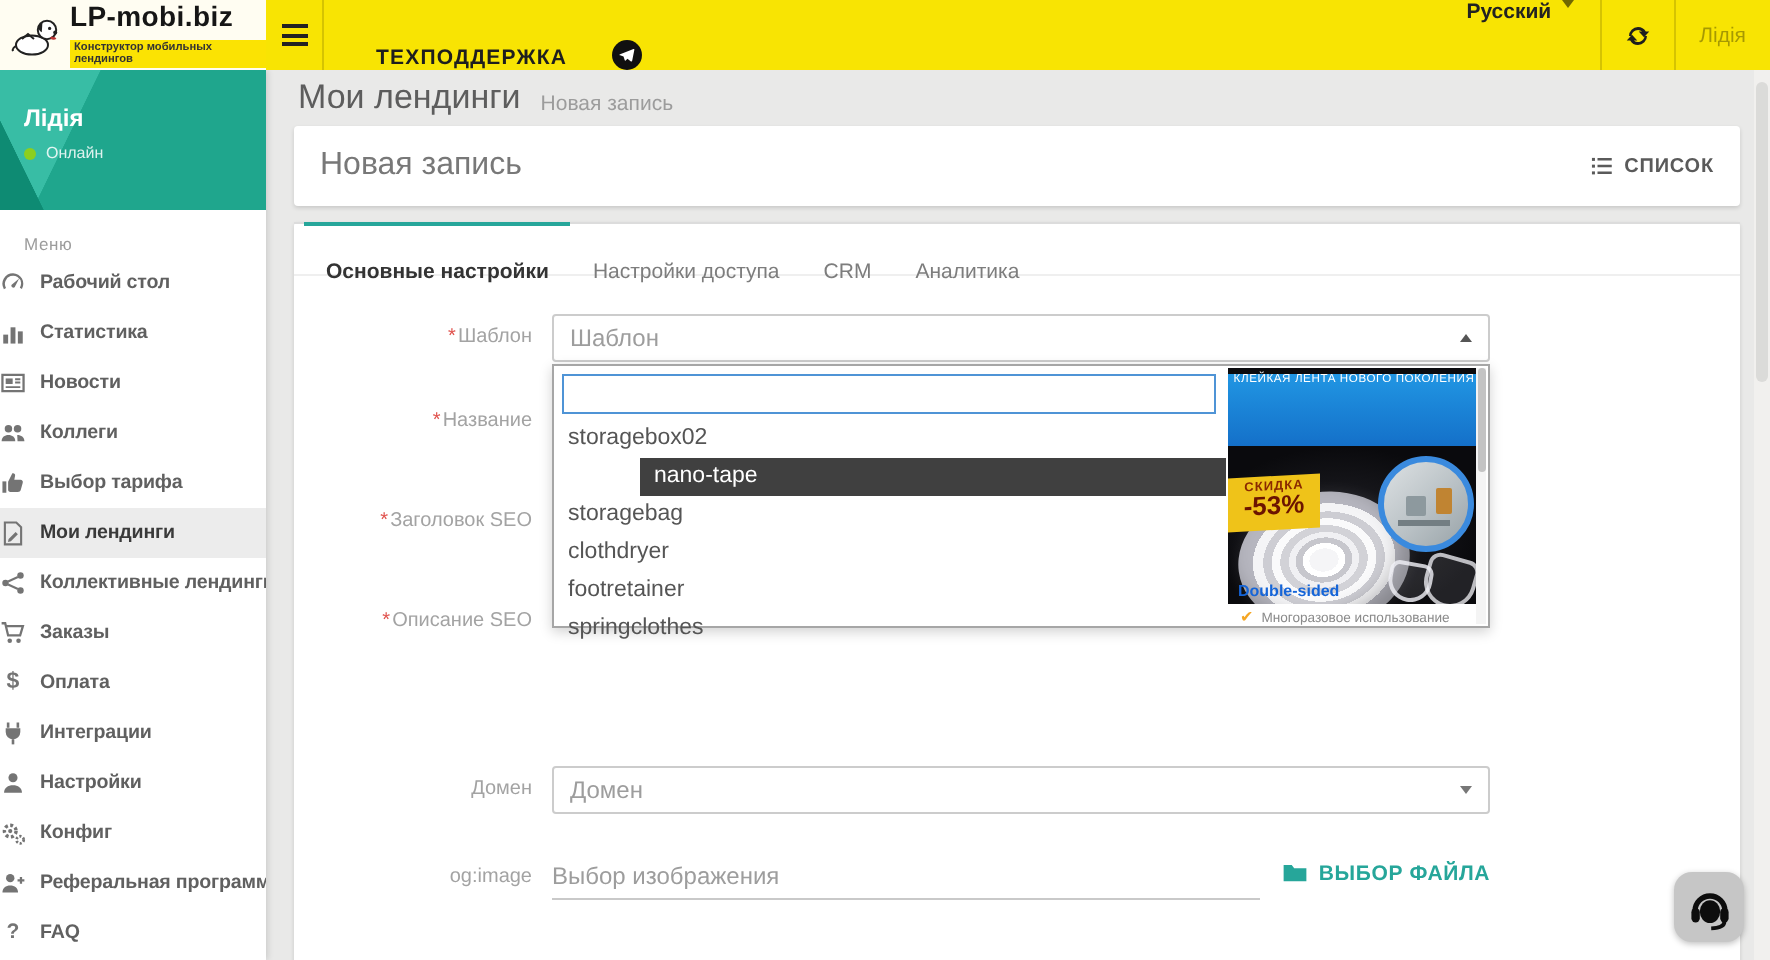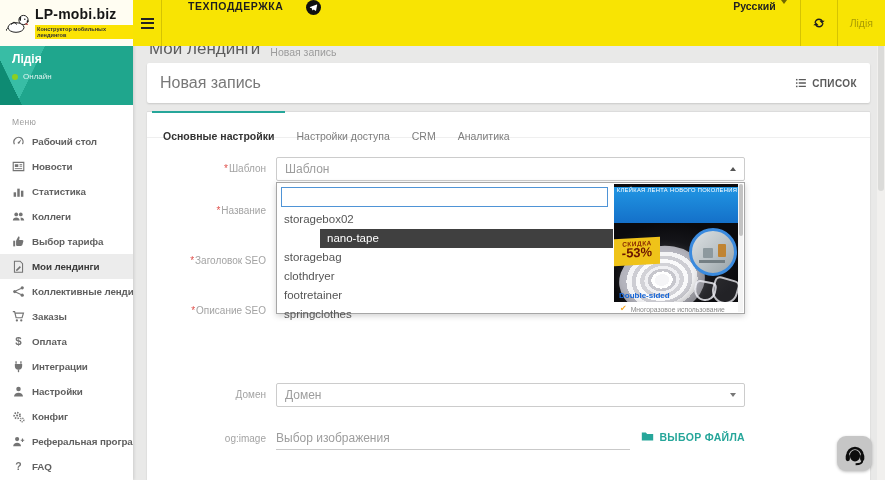--- a/index.html
+++ b/index.html
@@ -5,29 +5,29 @@
   * { margin:0; padding:0; box-sizing:border-box; }
   html,body { width:885px; height:480px; }
   body {
     position:relative; overflow:hidden; background:#e9e9e8;
     font-family:"Liberation Sans","DejaVu Sans",sans-serif;
     -webkit-font-smoothing:antialiased;
   }
   svg { display:block; }
 
   
-  .topbar { position:absolute; top:0; left:0; right:0; height:46px; background:#f8e403; display:flex; align-items:stretch; z-index:30; }
+  .topbar { position:absolute; top:0; left:0; right:0; height:35px; background:#f8e403; display:flex; align-items:stretch; z-index:30; }
   .logo { width:133px; background:#fffdf2; display:flex; align-items:center; padding-left:5px; flex:none; }
   .logo-txt { margin-left:4px; }
   .brand { font-size:14px; font-weight:bold; color:#161616; letter-spacing:.2px; line-height:15px; }
   .tagline { display:inline-block; font-size:5.6px; font-weight:bold; color:#333; background:#fbe303; padding:1px 2px; margin-top:1px; }
   .hamburger { width:28px; display:flex; flex-direction:column; justify-content:center; align-items:center; gap:2.5px; cursor:pointer; }
   .hamburger i { display:block; width:13px; height:2px; background:#222; }
   .tb-sep { width:1px; background:rgba(0,0,0,.14); }
-  .support { display:flex; align-items:flex-start; gap:22px; margin-left:26px; cursor:pointer; }
+  .support { display:flex; align-items:flex-end; gap:22px; margin-left:26px; cursor:pointer; }
   .support-label { font-size:10.5px; font-weight:bold; color:#1e1e1e; letter-spacing:.6px; }
   .tg-badge { width:15px; height:15px; border-radius:50%; background:#101010; display:flex; align-items:center; justify-content:center; }
   .tg-badge svg { width:9px; height:9px; }
   .tb-right { margin-left:auto; display:flex; align-items:stretch; }
   .lang { display:flex; padding:0 13px; cursor:pointer; }
   .lang-label { font-size:10.5px; font-weight:bold; color:#222; }
   .caret-dn { width:0; height:0; border-left:3.5px solid transparent; border-right:3.5px solid transparent; border-top:4px solid rgba(0,0,0,.55); margin-left:5px; }
   .refresh { display:flex; align-items:center; padding:0 12px; cursor:pointer; }
   .refresh svg { width:12px; height:12px; fill:#1e1e1e; }
   .tb-user { display:flex; align-items:center; padding:0 12px; font-size:10.5px; color:rgba(0,0,0,.33); cursor:pointer; }
@@ -38,21 +38,21 @@
     background-color:#1fa68d;
     background-image:
       linear-gradient(64deg,#0e8b73 0%,#0e8b73 13%,rgba(0,0,0,0) 13.2%),
       linear-gradient(116deg,#38bda5 0%,#38bda5 30%,#1fa68d 30.2%);
   }
   .profile-name { position:absolute; left:12px; top:17px; color:#fff; font-size:12px; font-weight:bold; }
   .profile-status { position:absolute; left:12px; top:37px; display:flex; align-items:center; }
   .status-dot { width:6px; height:6px; border-radius:50%; background:#8ccf1f; }
   .status-txt { margin-left:5px; font-size:8px; color:rgba(255,255,255,.85); }
   .menu-label { padding:12px 0 2px 12px; font-size:8.5px; color:#9c9c9c; letter-spacing:.3px; }
-  .mi { height:25px; display:flex; align-items:center; padding-left:12px; cursor:pointer; white-space:nowrap; overflow:hidden; }
+  .mi { height:25px; display:flex; align-items:center; cursor:pointer; white-space:nowrap; overflow:hidden; }
   .mi.active { background:#ececec; }
   .mi .ic { width:13px; height:13px; margin-right:7px; color:#747474; flex:none; display:flex; align-items:center; justify-content:center; }
   .mi .ic svg { width:13px; height:13px; fill:currentColor; }
   .mi .lbl { font-size:9.8px; font-weight:bold; color:#606060; letter-spacing:-.1px; }
   .mi.active .lbl { color:#3a3a3a; }
 
   
   .bcrumb { position:absolute; left:133px; top:35px; right:10px; height:28px; display:flex; align-items:center; padding-left:16px; }
   .bc-title { font-size:17px; color:#5d5d5d; }
   .bc-sub { font-size:10.5px; color:#9c9c9c; margin-left:10px; margin-top:5px; }
@@ -203,36 +203,36 @@
           <svg viewBox="0 0 16 16">
             <path d="M8 2a6.5 6.5 0 0 0-5.6 9.8l1.3-.8A5 5 0 1 1 13 8c0 1-.3 2-.8 2.9l1.3.8A6.5 6.5 0 0 0 8 2z"></path>
             <path d="M7 9.2a1.3 1.3 0 0 0 2 1.4l2.8-5.4L7 9.2z"></path>
           </svg>
         </span>
         <span class="lbl">Рабочий стол</span>
       </div>
       <div class="mi">
         <span class="ic">
           <svg viewBox="0 0 16 16">
+            <rect x="2" y="9" width="3" height="5.5"></rect>
+            <rect x="6.5" y="4.5" width="3" height="10"></rect>
+            <rect x="11" y="7" width="3" height="7.5"></rect>
+          </svg>
+        </span>
+        <span class="lbl">Статистика</span>
+      </div>
+      <div class="mi">
+        <span class="ic">
+          <svg viewBox="0 0 16 16">
             <path d="M1.5 3h13v10h-13z" fill="none" stroke="currentColor" stroke-width="1.4"></path>
             <rect x="3.5" y="5.2" width="4.3" height="3.4"></rect>
             <path d="M9.3 5.7h3.2M9.3 7.7h3.2M3.5 10.6h9M3.5 ," stroke="currentColor" stroke-width="1.1" fill="none"></path>
           </svg>
         </span>
         <span class="lbl">Новости</span>
-      </div>
-      <div class="mi">
-        <span class="ic">
-          <svg viewBox="0 0 16 16">
-            <rect x="2" y="9" width="3" height="5.5"></rect>
-            <rect x="6.5" y="4.5" width="3" height="10"></rect>
-            <rect x="11" y="7" width="3" height="7.5"></rect>
-          </svg>
-        </span>
-        <span class="lbl">Статистика</span>
       </div>
       <div class="mi">
         <span class="ic">
           <svg viewBox="0 0 16 16">
             <circle cx="5.2" cy="5.4" r="2.3"></circle>
             <circle cx="10.8" cy="5.4" r="2.3"></circle>
             <path d="M1 13c0-2.3 1.9-3.7 4.2-3.7S9.4 10.7 9.4 13z"></path>
             <path d="M10.6 9.3c2.4 0 4.4 1.4 4.4 3.7h-4.2z"></path>
           </svg>
         </span>

